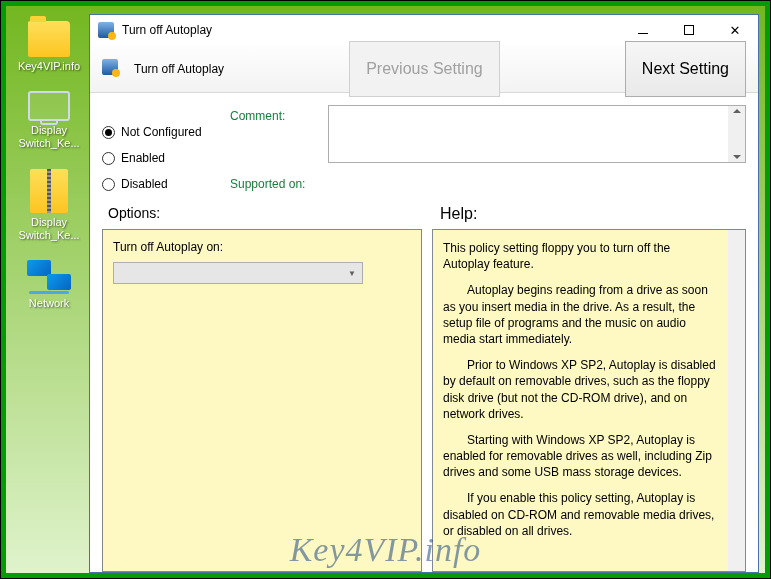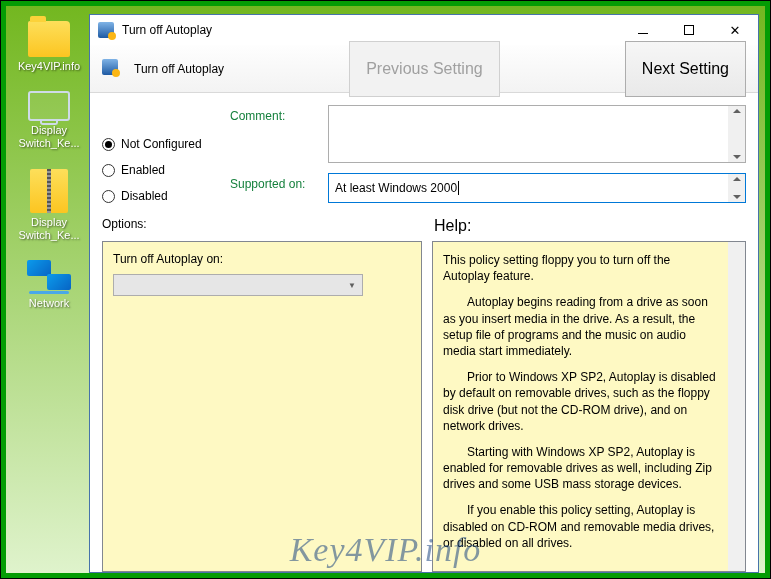--- a/index.html
+++ b/index.html
@@ -55,21 +55,21 @@
 .sb .arrow { width:0;height:0;border-left:4px solid transparent;border-right:4px solid transparent; cursor:pointer;}
 .sb .up{border-bottom:4px solid #606060;}
 .sb .down{border-top:4px solid #606060;}
 .comment-box textarea { flex:1; border:none; resize:none; outline:none; font-size:12px; padding:4px; font-family:inherit; }
 .supported-box { flex: 1; height: 30px; border: 1px solid #0078d7; background: #fff; display: flex; align-items:center; padding: 0 6px; font-size: 12px; position:relative; }
 .supported-box .cursor { display:inline-block; width:1px; height:14px; background:#000; animation: blink 1s infinite; margin-left:1px; vertical-align:middle;}
 @keyframes blink{50%{opacity:0;}}
 .supported-box .sb{position:absolute;right:0;top:0;bottom:0;width:17px;background:#f0f0f0;display:flex;flex-direction:column;justify-content:space-between;align-items:center;padding:3px 0;}
 
 .opt-help-row { display: flex; gap: 12px; margin-top: 14px; height:20px; }
-.oh-left { width: 320px; font-size: 12px; }
+.oh-left { width: 320px; font-size: 14px; margin-left: 6px; }
 .oh-right { flex: 1; font-size: 16px; }
 
 .panes { flex: 1; display: flex; gap: 10px; margin-top: 4px; min-height:0; }
 .pane { border: 1px solid #828790; background: #fef9c3; padding: 10px; font-size: 12px; overflow:hidden; position:relative;}
 .pane-left { width: 320px; }
 .pane-right { flex: 1; display: flex; }
 .pane-right .content { flex: 1; overflow:hidden; padding-right:3px; }
 .pane-right .vsb { width:17px; background:#f0f0f0; margin:-10px -10px -10px 6px; display:flex; flex-direction:column; justify-content:space-between; align-items:center; padding:3px 0; }
 .opt-label { margin-bottom: 8px; }
 .combo { width: 100%; max-width:250px; height: 22px; background: #e6e6e6; border: 1px solid #adadad; position: relative; cursor:pointer; }
@@ -153,28 +153,20 @@
             <div class="comment-box">
               <textarea style=""></textarea>
               <div class="sb">
                   <div class="arrow up"></div>
                   <div class="arrow down"></div>
                 </div>
             </div>
           </div>
           <div class="frow">
             <div class="flabel">Supported on:</div>
-            <div class="supported-box">
-              <span>At least Windows 2000</span>
-                <span class="cursor"></span>
-              <div class="sb">
-                  <div class="arrow up"></div>
-                  <div class="arrow down"></div>
-                </div>
-            </div>
           </div>
         </div>
       </div>
 
       <div class="opt-help-row">
         <div class="oh-left">Options:</div>
         <div class="oh-right">Help:</div>
       </div>
 
       <div class="panes">

